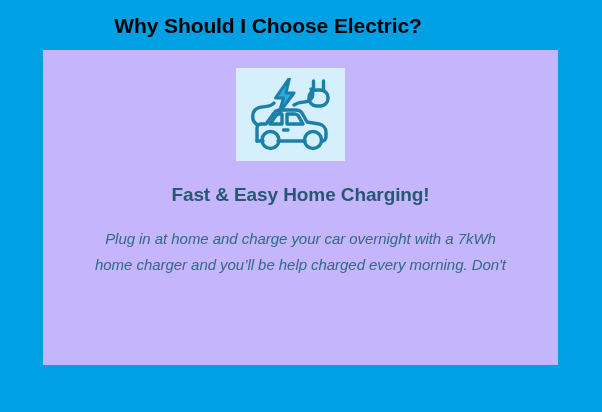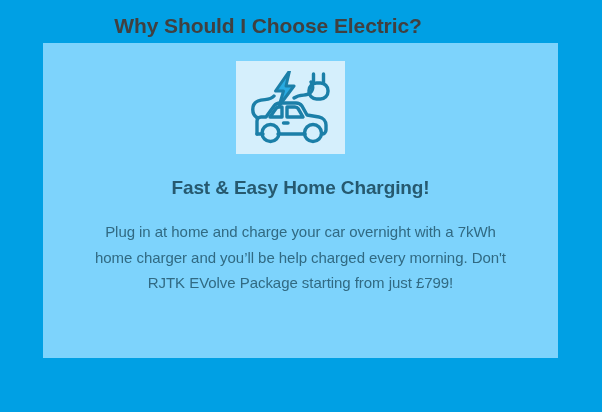--- a/index.html
+++ b/index.html
@@ -20,34 +20,34 @@
     height: 412px;
     background: #00a0e4;
     box-sizing: border-box;
   }
   .page-title {
     position: absolute;
     left: 0;
     top: 13px;
     width: 536px;
     text-align: center;
-    color: #404040;
+    color: #000000;
     font-size: 21px;
     font-weight: bold;
     letter-spacing: -0.1px;
     line-height: 26px;
     white-space: nowrap;
   }
   .card {
     position: absolute;
     left: 43px;
-    top: 43px;
+    top: 50px;
     width: 515px;
     height: 315px;
-    background: #7dd3fc;
+    background: #c4b5fd;
     box-sizing: border-box;
   }
   .icon-tile {
     position: absolute;
     left: 193px;
     top: 18px;
     width: 109px;
     height: 93px;
     background: #d5effc;
     display: flex;
@@ -77,20 +77,21 @@
     width: 487px;
     text-align: center;
     color: #316a83;
     font-size: 15px;
     line-height: 25.5px;
     letter-spacing: -0.05px;
   }
   .card-body .line {
     display: block;
     white-space: nowrap;
+    font-style: italic;
   }
 </style>
 </head>
 <body>
 
 <div class="stage">
 
   <div class="page-title">Why Should I Choose Electric?</div>
 
   <div class="card">
@@ -123,17 +124,16 @@
 
         <path d="M41.5 0 L27.5 20 L35.5 20 L31 35 L46 15 L38 15 Z" fill="#29abe2" stroke="#1b7fa8" stroke-width="3" stroke-linejoin="round"></path>
       </svg>
     </div>
 
     <div class="card-heading">Fast &amp; Easy Home Charging!</div>
 
     <div class="card-body">
       <span class="line">Plug in at home and charge your car overnight with a 7kWh</span>
       <span class="line">home charger and you’ll be help charged every morning. Don't</span>
-      <span class="line">RJTK EVolve Package starting from just £799!</span>
     </div>
 
   </div>
 </div>
 
 </body></html>

